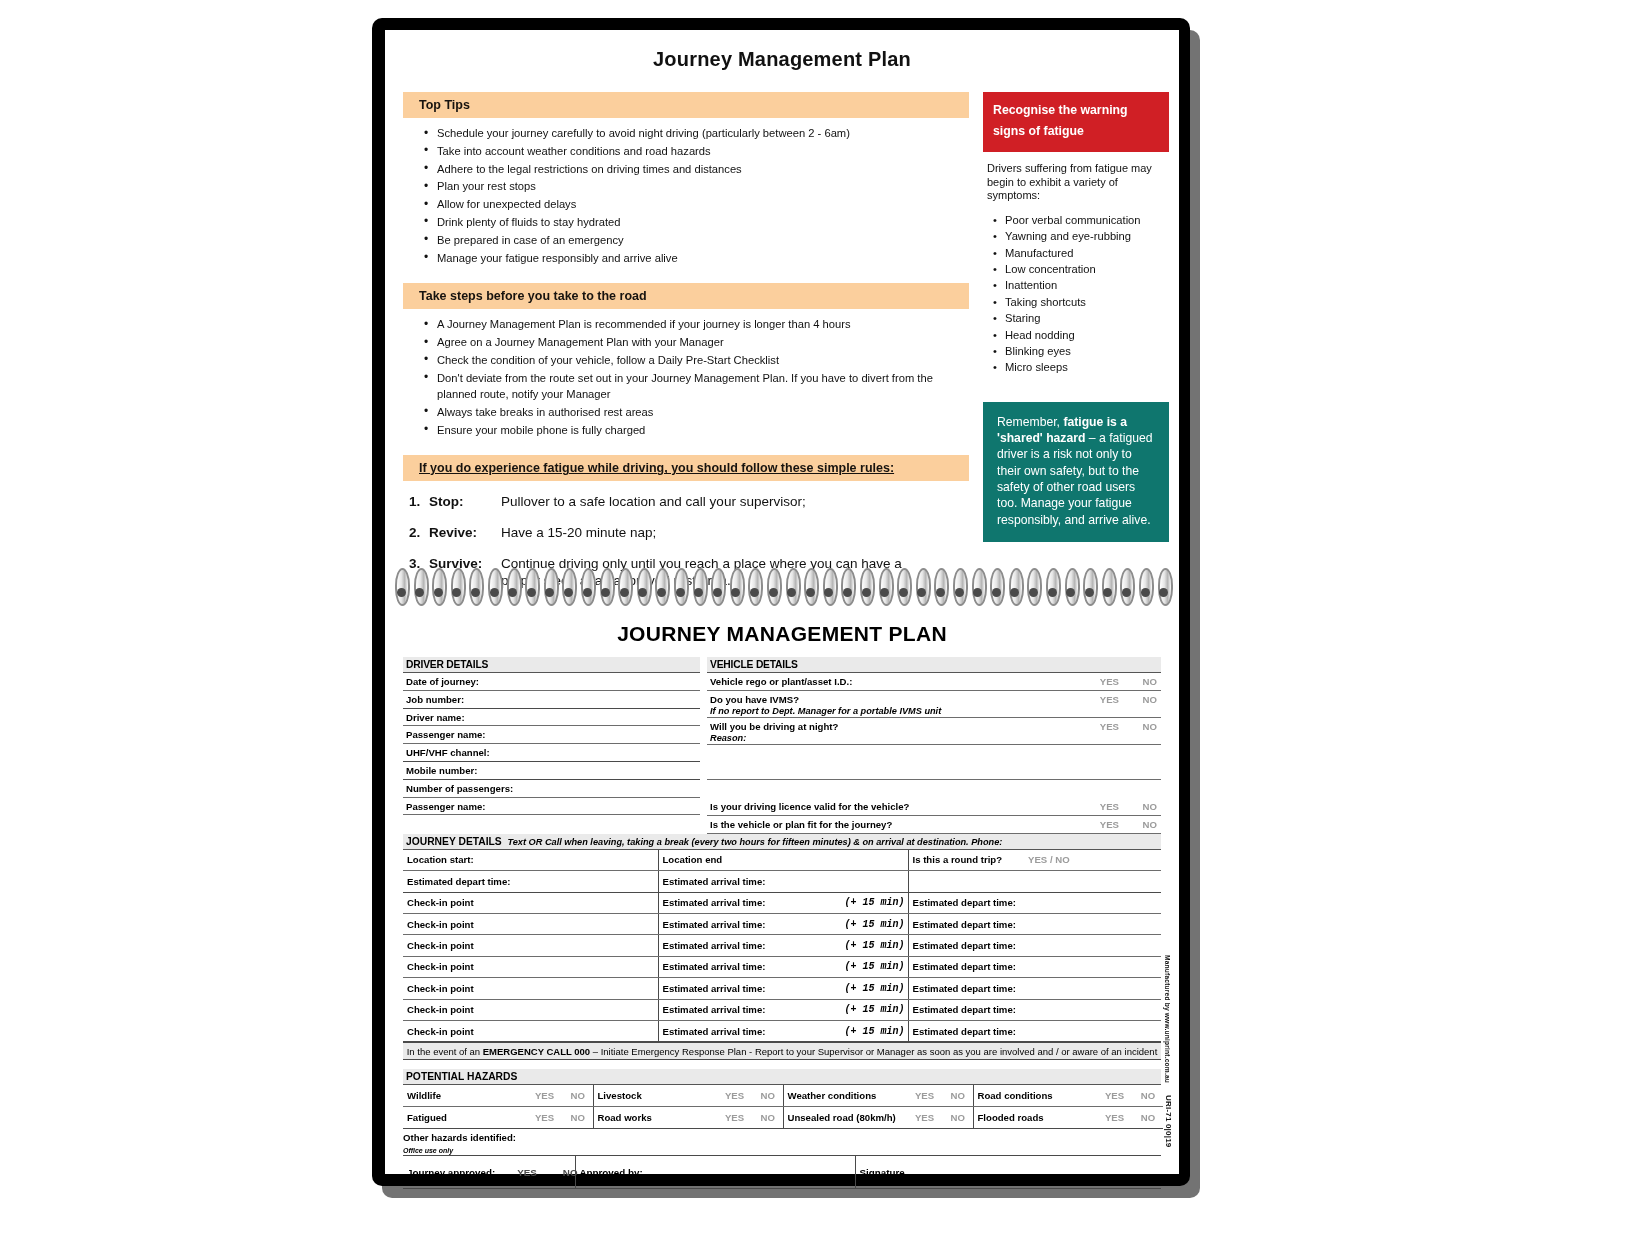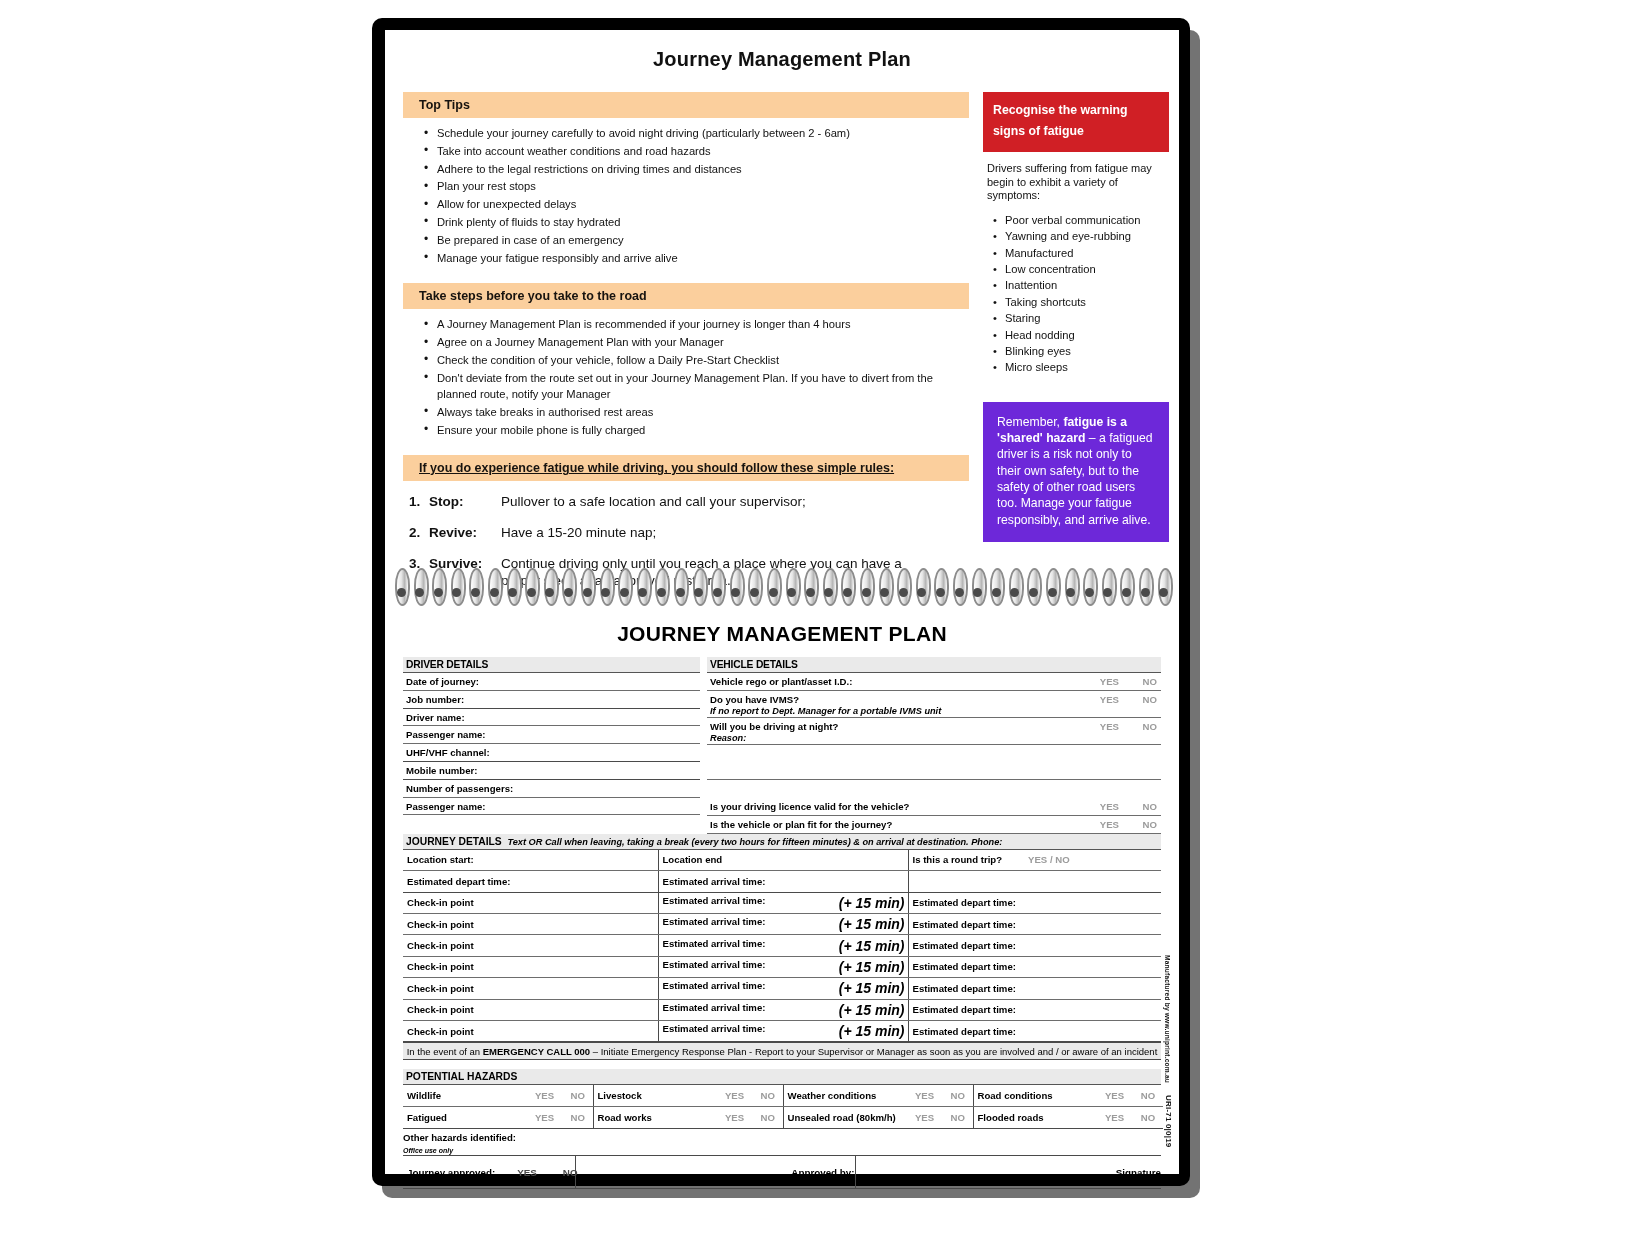--- a/index.html
+++ b/index.html
@@ -56,21 +56,21 @@
     line-height:21px;padding:8px 10px 10px 10px;box-sizing:border-box;width:186px;
   }
   .red-sub{
     margin-top:10px;font-size:11px;line-height:13.6px;color:#111;padding-left:4px;
   }
   ul.signs{margin:9px 0 0 0;padding:0 0 0 22px;list-style:none;}
   ul.signs li{position:relative;font-size:11.2px;line-height:16.4px;color:#111;}
   ul.signs li:before{content:"\2022";position:absolute;left:-12px;}
 
   .red-note{
-    margin-top:26px;background:#6d28d9;color:#fff;width:186px;box-sizing:border-box;
+    margin-top:26px;background:#0f766e;color:#fff;width:186px;box-sizing:border-box;
     padding:12px 14px 14px 14px;font-size:12.2px;line-height:16.3px;
   }
   .red-note b{font-weight:bold;}
 
   
   .spiral{position:absolute;left:0;top:538px;width:794px;height:42px;}
   .spiral .bar{position:absolute;left:6px;top:20px;width:782px;height:3px;background:#ffffff;}
   .coil{position:absolute;top:0;width:17px;height:40px;}
   .coil .wire{
     position:absolute;left:2px;top:0;width:11px;height:34px;
@@ -116,21 +116,21 @@
   .jd-hdr b{font-weight:bold;}
   .jd-hdr i{font-style:italic;font-weight:bold;font-size:9.2px;}
 
   table.jt{border-collapse:collapse;width:758px;table-layout:fixed;}
   table.jt td{
     font-size:9.6px;font-weight:bold;padding:2px 0 2px 4px;height:16.4px;
     border-bottom:1px solid #6d6d6d;vertical-align:middle;white-space:nowrap;
   }
   table.jt tr.thick td{border-bottom:1.6px solid #4a4a4a;}
   td.vl{border-left:1.2px solid #4a4a4a;}
-  .plus{float:right;font-style:italic;font-weight:bold;padding-right:3px;font-size:14px;}
+  .plus{float:right;font-style:italic;font-weight:bold;padding-right:3px;font-size:10px;font-family:Liberation Mono, monospace;}
   .ynslash{color:#9b9b9b;font-weight:bold;padding-left:26px;}
 
   .emerg{
     background:#eaeaea;border-top:1.6px solid #4a4a4a;border-bottom:1.6px solid #4a4a4a;
     text-align:center;font-size:9.5px;padding:2.5px 0;font-weight:normal;
   }
   .emerg b{font-weight:bold;}
 
   .ph-hdr{
     background:#eaeaea;font-weight:bold;font-size:10.3px;margin-top:9px;
@@ -142,21 +142,21 @@
     border-bottom:1px solid #6d6d6d;white-space:nowrap;
   }
   table.ht tr:last-child td{border-bottom:1.6px solid #4a4a4a;}
   td.hy,td.hn{color:#9b9b9b;text-align:center;width:34px;padding:0;}
   td.sep{border-left:1.2px solid #4a4a4a;}
 
   .other{font-size:9.6px;font-weight:bold;margin-top:3px;}
   .office{font-size:7px;font-style:italic;font-weight:bold;margin-top:4px;}
 
   table.at{border-collapse:collapse;width:758px;table-layout:fixed;margin-top:1px;
-           border-top:1.6px solid #4a4a4a;text-align:right;}
+           border-top:1.6px solid #4a4a4a;}
   table.at td{
     font-size:9.8px;font-weight:bold;padding:5px 0 5px 4px;height:22px;
     border-bottom:1.6px solid #4a4a4a;white-space:nowrap;
   }
   table.at td.vl{border-left:1.2px solid #4a4a4a;}
   .appr-yn{color:#4a4a4a;font-weight:bold;padding-left:22px;}
   .appr-yn span{padding-right:26px;}
 
   
   .vert{

